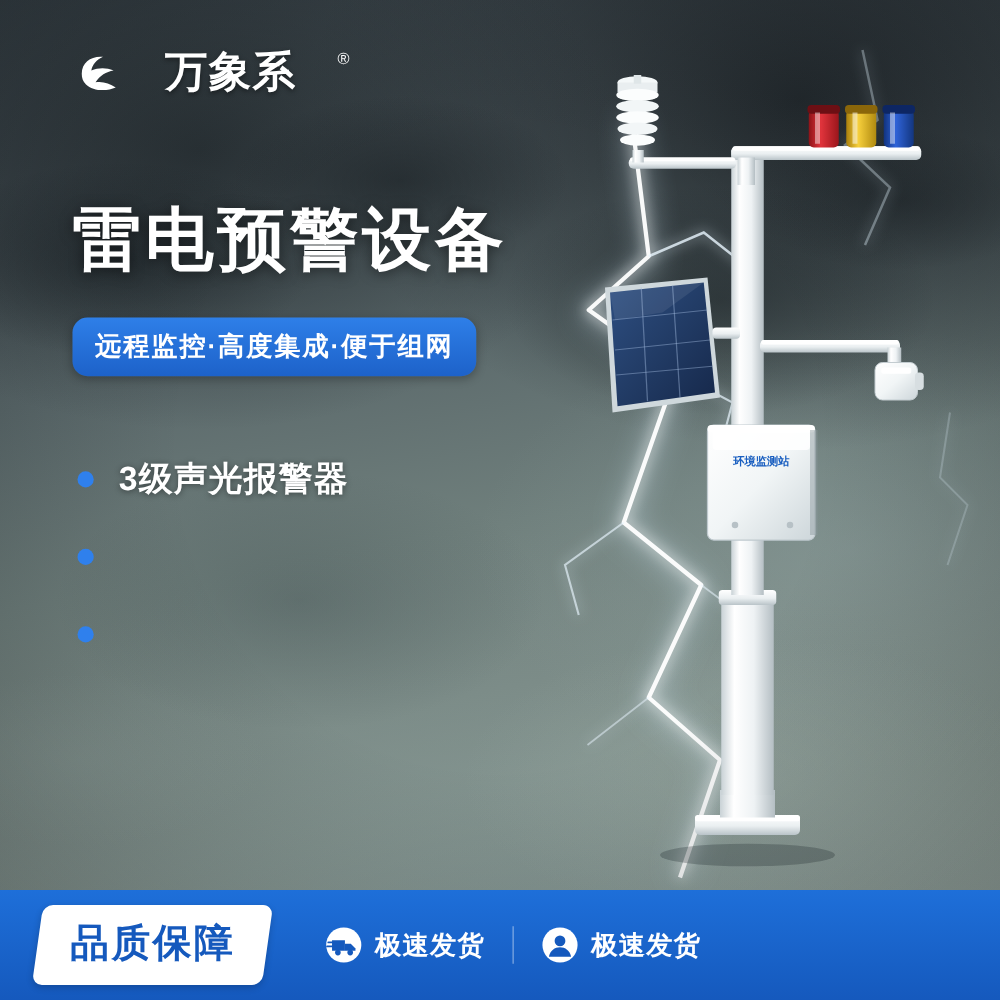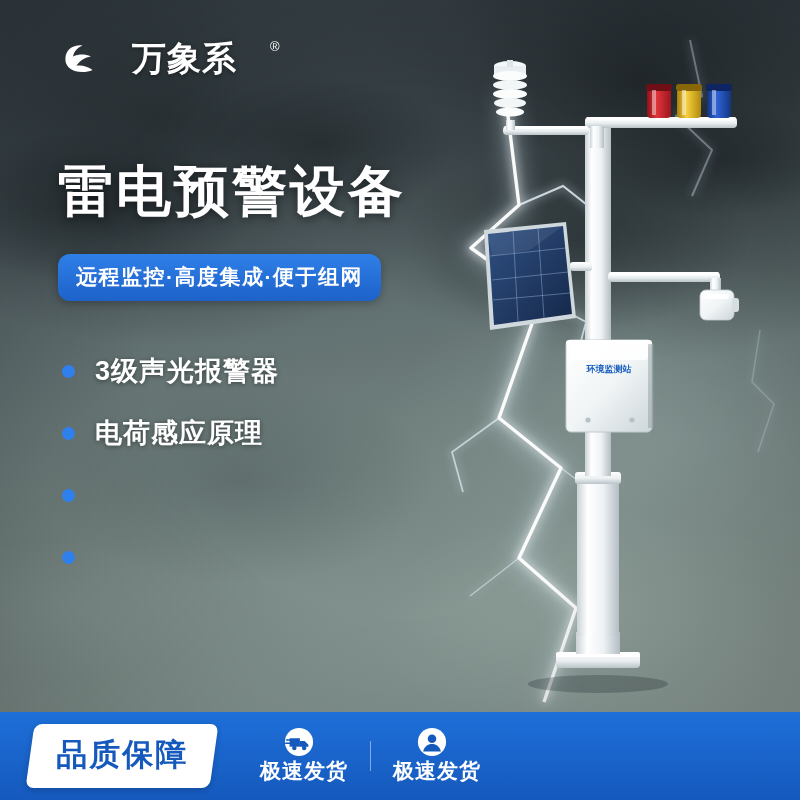--- a/index.html
+++ b/index.html
@@ -73,21 +73,21 @@
     background: linear-gradient(180deg, #2e7fe8 0%, #1d62c9 100%);
     border-radius: 12px;
     padding: 9px 18px 10px 18px;
     color: #ffffff;
     font-size: 21px; font-weight: bold;
     letter-spacing: 1.5px;
     box-shadow: 0 2px 8px rgba(0,0,0,0.28);
   }
 
   .features {
-    position: absolute; left: 62px; top: 340px;
+    position: absolute; left: 62px; top: 352px;
   }
   .feature {
     display: flex; align-items: center;
     height: 62px;
   }
   .feature-dot {
     width: 13px; height: 13px; border-radius: 50%;
     background: #2f80ed;
     margin-right: 20px;
     flex: 0 0 auto;
@@ -123,21 +123,20 @@
   .quality-badge span { display: inline-block; transform: skewX(8deg); }
 
   .bottom-items {
     display: flex; align-items: center;
     margin-left: 24px;
   }
   .bottom-item {
     display: flex; align-items: center;
     padding: 0 22px;
     color: #ffffff;
-    flex-direction: column;
   }
   .bottom-item .bi-icon { width: 30px; height: 30px; margin-right: 10px; flex: 0 0 auto; }
   .bottom-item .bi-label { font-size: 21px; font-weight: bold; letter-spacing: 1px; }
   .bottom-sep {
     width: 1px; height: 30px;
     background: rgba(255,255,255,0.45);
   }
 </style>
 </head>
 <body>
@@ -332,24 +331,20 @@
 
   <div class="subtag">远程监控·高度集成·便于组网</div>
 
   <div class="features">
     <div class="feature">
       <span class="feature-dot"></span>
       <span class="feature-label">3级声光报警器</span>
     </div>
     <div class="feature">
       <span class="feature-dot"></span>
-      <span class="feature-label">电荷感应原理</span>
-    </div>
-    <div class="feature">
-      <span class="feature-dot"></span>
     </div>
     <div class="feature">
       <span class="feature-dot"></span>
     </div>
   </div>
 </div>
 
 <div class="bottombar">
   <div class="quality-badge">
     <span>品质保障</span>

